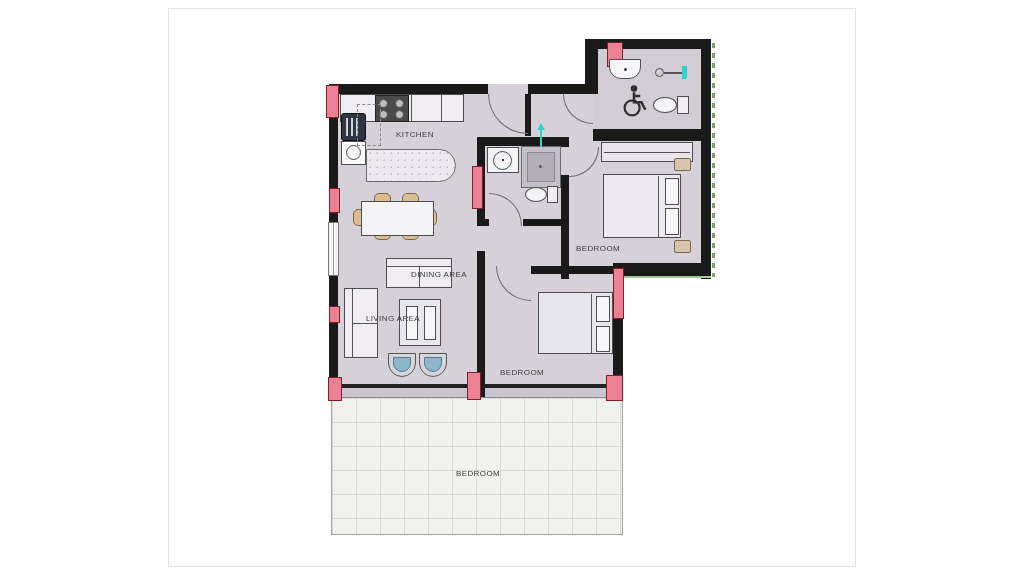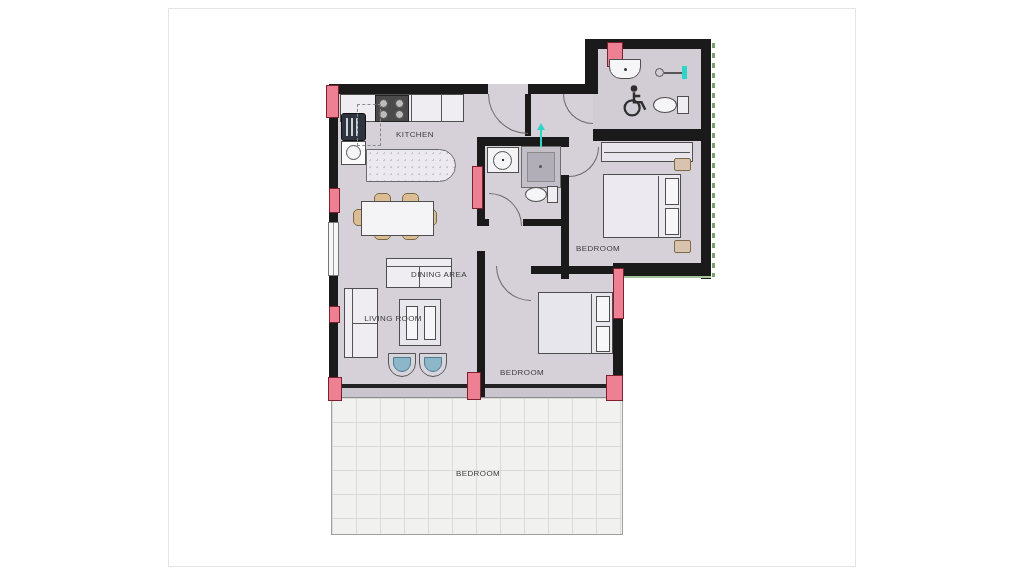--- a/index.html
+++ b/index.html
@@ -177,19 +177,19 @@
     <div class="tan" style="left:505px;top:231px;width:17px;height:13px;border-radius:2px;background:#d8c3ae;"></div>
 
     <div class="furn" style="left:369px;top:283px;width:75px;height:62px;background:#e8e6ed;">
       <div class="line" style="left:52px;top:1px;width:1px;height:59px;"></div>
     </div>
     <div class="furn" style="left:427px;top:287px;width:14px;height:26px;background:#f7f6f9;"></div>
     <div class="furn" style="left:427px;top:317px;width:14px;height:26px;background:#f7f6f9;"></div>
 
     <div class="lbl" style="left:246px;top:125px;">KITCHEN</div>
     <div class="lbl" style="left:270px;top:233px;margin-top:32px;">DINING AREA</div>
-    <div class="lbl" style="left:224px;top:309px;">LIVING ROOM</div>
+    <div class="lbl" style="left:224px;top:309px;">LIVING AREA</div>
     <div class="lbl" style="left:429px;top:239px;">BEDROOM</div>
     <div class="lbl" style="left:353px;top:363px;">BEDROOM</div>
     <div class="lbl" style="left:309px;top:464px;">BEDROOM</div>
 
   </div>
 </div>
 
 </body></html>

